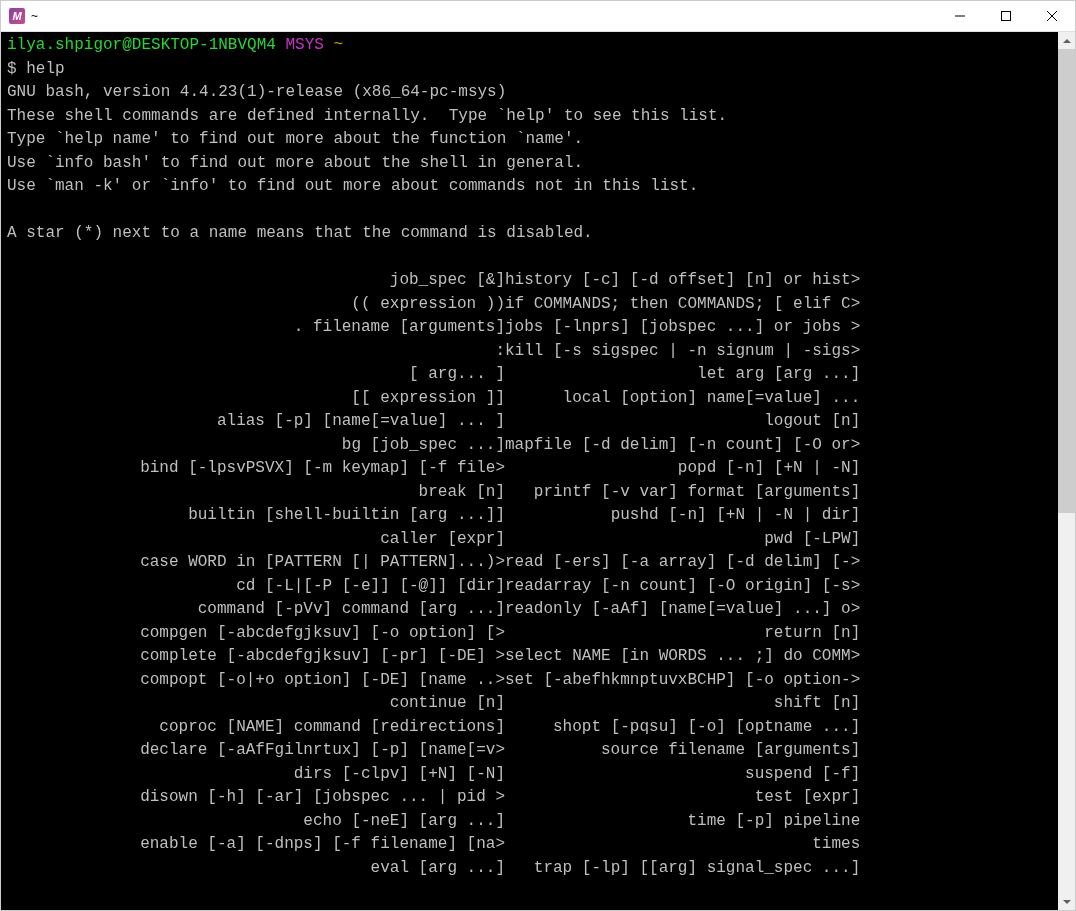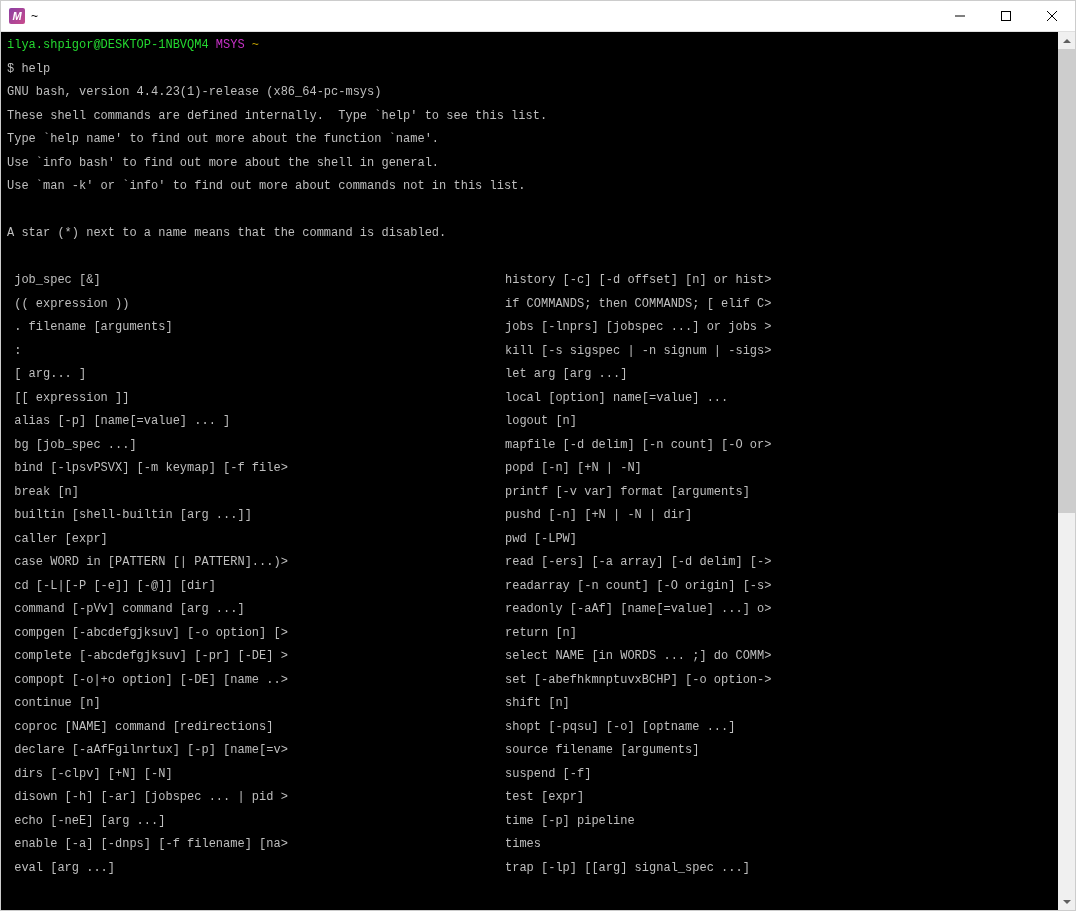--- a/index.html
+++ b/index.html
@@ -67,21 +67,21 @@
     .content-area {
       flex: 1;
       display: flex;
       background: #000000;
       overflow: hidden;
     }
     .terminal {
       flex: 1;
       padding: 2px 6px;
       font-family: "Consolas", "Courier New", monospace;
-      font-size: 12px;
+      font-size: 16px;
       line-height: 23.5px;
       color: #bfbfbf;
       white-space: pre;
       overflow: hidden;
     }
     .prompt-user {
       color: #24d830;
     }
     .prompt-msys {
       color: #c832c8;
@@ -124,20 +124,21 @@
       right: 0;
       height: 55%;
       background: #cdcdcd;
       cursor: pointer;
     }
     .columns {
       display: flex;
     }
     .col {
       white-space: pre;
+      text-align: right;
     }
     .col1 {
       width: 498px;
     }
   </style>
 </head>
 <body>
 
 <div class="window">
   <div class="titlebar">

